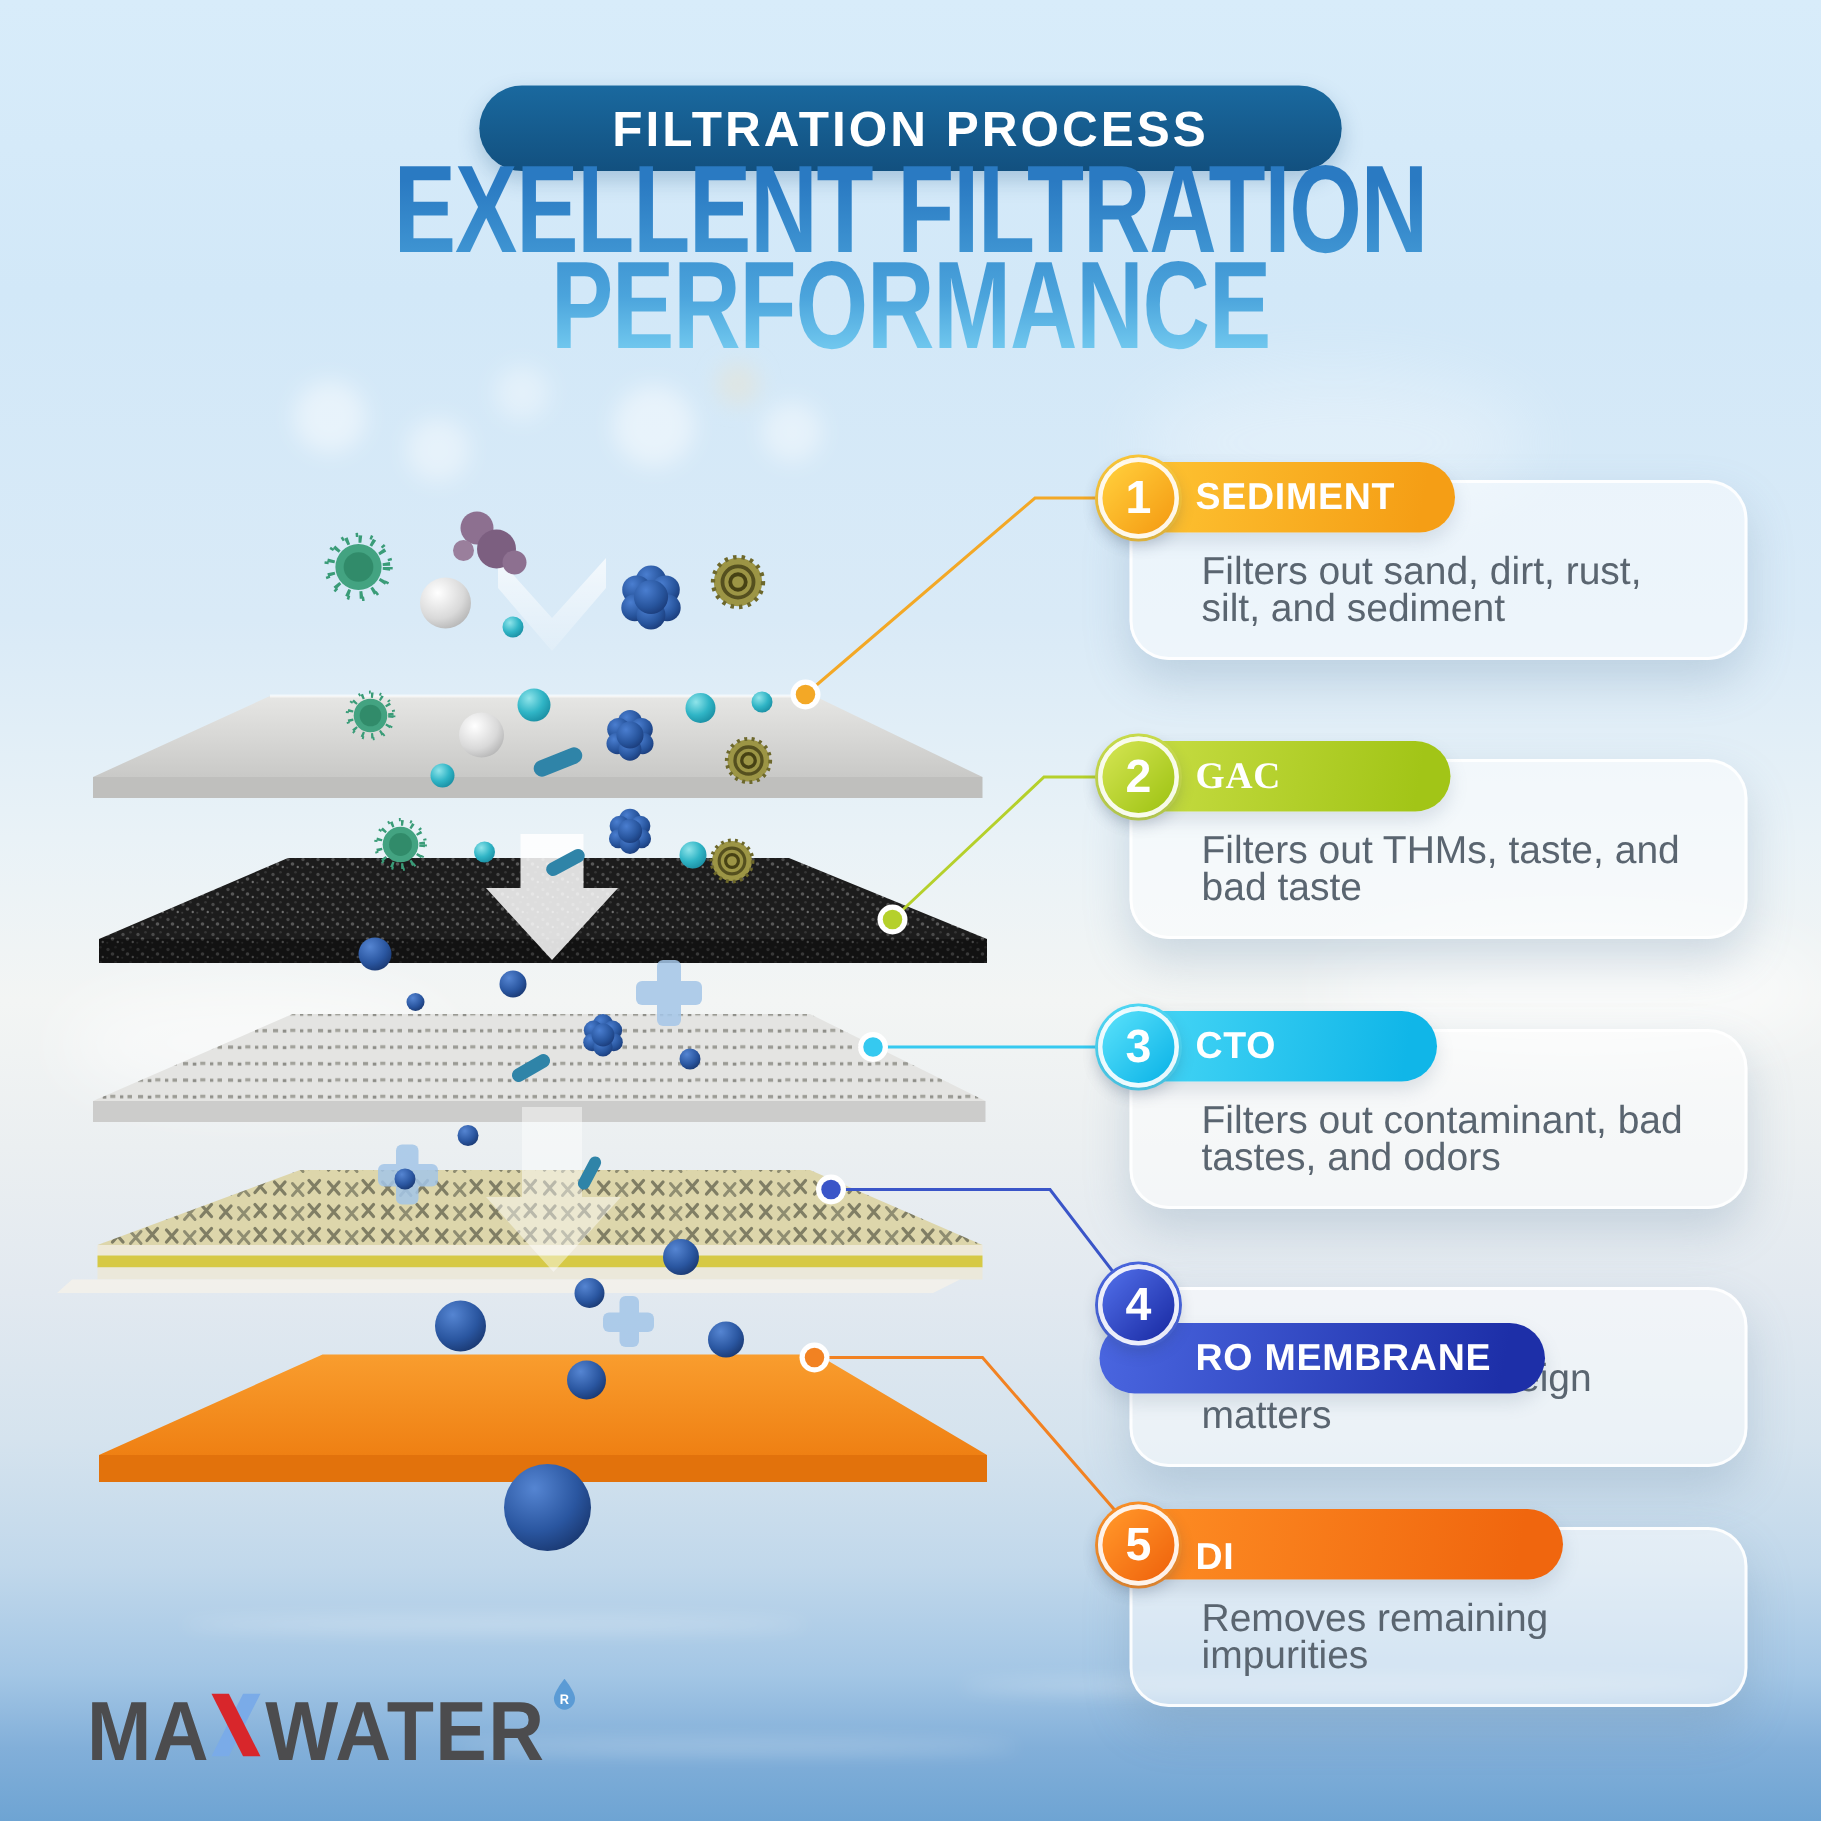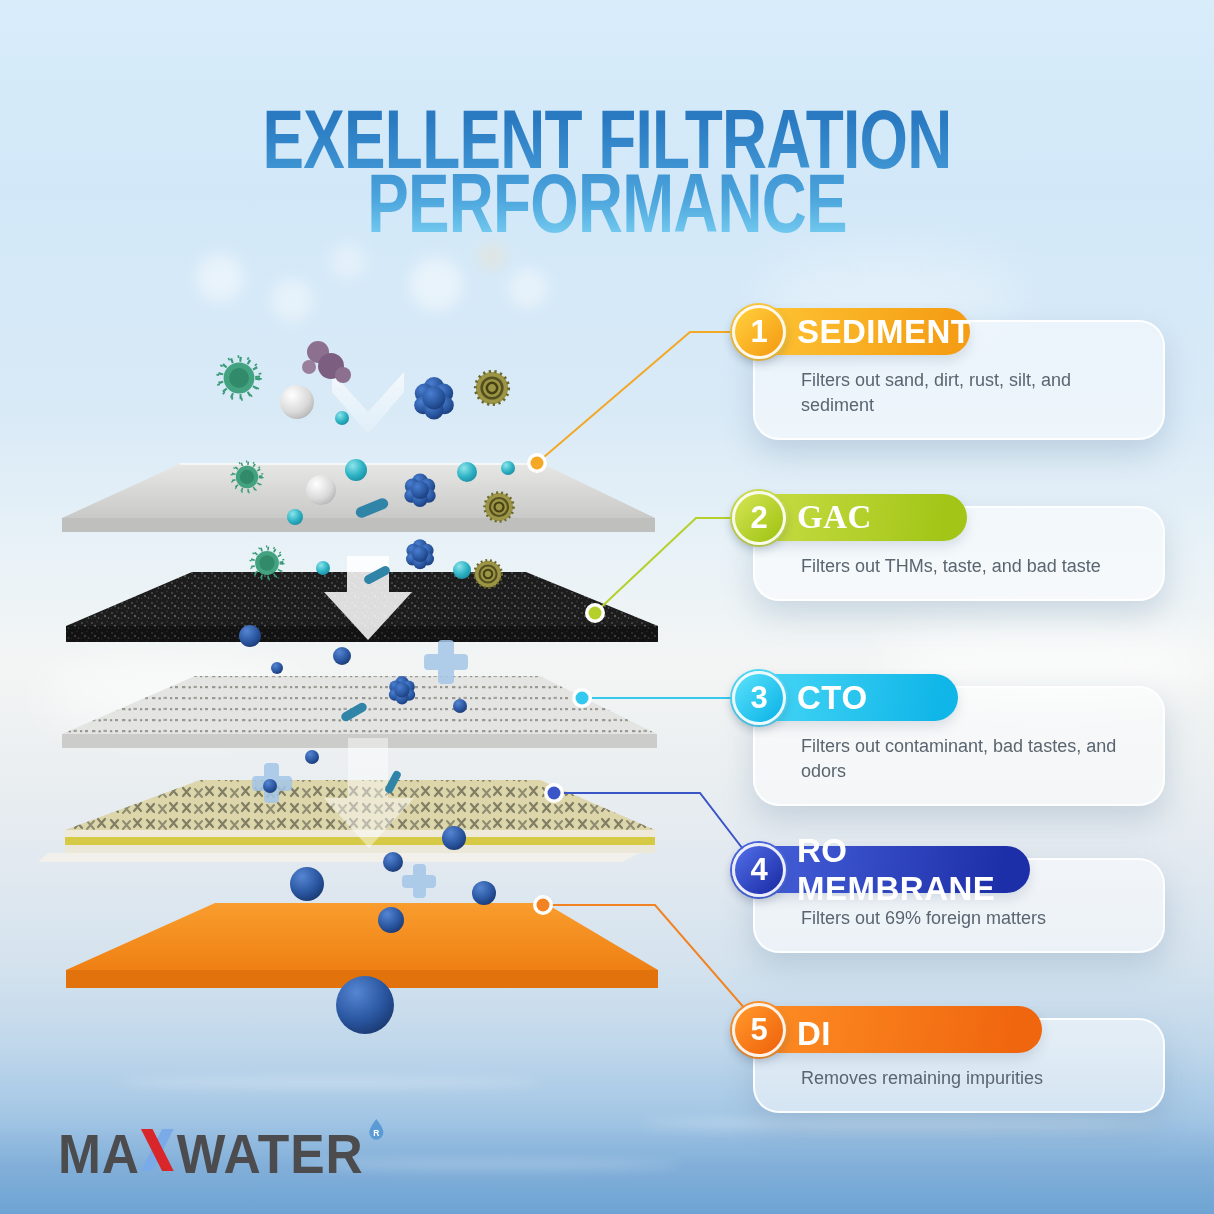--- a/index.html
+++ b/index.html
@@ -32,30 +32,30 @@
   .step-card{position:absolute;left:733px;width:436px;}
   .step-card:nth-of-type(1){top:304px;}
   .step-card:nth-of-type(2){top:490px;}
   .step-card:nth-of-type(3){top:670px;}
   .step-card:nth-of-type(4){top:842px;}
   .step-card:nth-of-type(5){top:1002px;}
   .step-body{position:absolute;left:20px;top:16px;width:412px;box-sizing:border-box;
     padding:46px 26px 20px 46px;border-radius:26px;
     background:rgba(255,255,255,.52);border:2px solid rgba(255,255,255,.9);
     box-shadow:0 14px 30px rgba(108,140,170,.28);}
-  .step-desc{font-size:18px;line-height:25px;color:#5a6570;}
+  .step-desc{font-size:26px;line-height:25px;color:#5a6570;}
   .step-header{position:absolute;left:0;top:4px;height:47px;border-radius:24px;
     box-sizing:border-box;display:flex;align-items:center;padding-left:64px;
     background:linear-gradient(100deg,var(--c1),var(--c2) 90%);
-    color:#fff;font-weight:bold;font-size:33px;letter-spacing:.5px;
+    color:#fff;font-weight:bold;font-size:25px;letter-spacing:.5px;
     box-shadow:0 6px 12px rgba(90,110,140,.18);}
   .step-card:nth-of-type(1) .step-header{width:237px;}
   .step-card:nth-of-type(2) .step-header{width:234px;font-family:Liberation Serif, serif;}
   .step-card:nth-of-type(3) .step-header{width:225px;}
-  .step-card:nth-of-type(4) .step-header{width:297px;}
+  .step-card:nth-of-type(4) .step-header{width:297px;margin-top:36px;}
   .step-card:nth-of-type(5) .step-header{width:309px;align-items:flex-end;}
   .step-number{position:absolute;left:-1px;top:1px;width:54px;height:54px;border-radius:50%;
     box-sizing:border-box;border:3px solid rgba(255,255,255,.9);
     background:linear-gradient(135deg,var(--c1) 15%,var(--c2) 90%);
     display:flex;align-items:center;justify-content:center;
     color:#fff;font-size:31px;font-weight:bold;
     box-shadow:0 4px 10px rgba(40,60,90,.25), 0 0 0 2px var(--ring);}
 
   
   .logo{position:absolute;left:58px;top:1126px;display:flex;align-items:flex-start;
@@ -69,20 +69,23 @@
 
 <div class="canvas">
 
   <div class="cloud" style="left:880px;top:620px;width:340px;height:80px;"></div>
   <div class="cloud" style="left:40px;top:660px;width:260px;height:70px;"></div>
   <div class="cloud" style="left:760px;top:250px;width:260px;height:90px;opacity:.5;"></div>
   <div class="streak" style="left:120px;top:1078px;width:420px;height:10px;"></div>
   <div class="streak" style="left:640px;top:1118px;width:520px;height:12px;"></div>
   <div class="streak" style="left:300px;top:1160px;width:380px;height:9px;"></div>
 
+  <div class="badge">
+    <span>FILTRATION PROCESS</span>
+  </div>
   <div class="heading">
     <div>EXELLENT FILTRATION</div>
     <div>PERFORMANCE</div>
   </div>
 
   <svg class="diagram" width="1214" height="1214" viewBox="0 0 1214 1214">
     <defs>
       <filter id="blur6" x="-50%" y="-50%" width="200%" height="200%">
           <feGaussianBlur stdDeviation="7"></feGaussianBlur>
         </filter>

